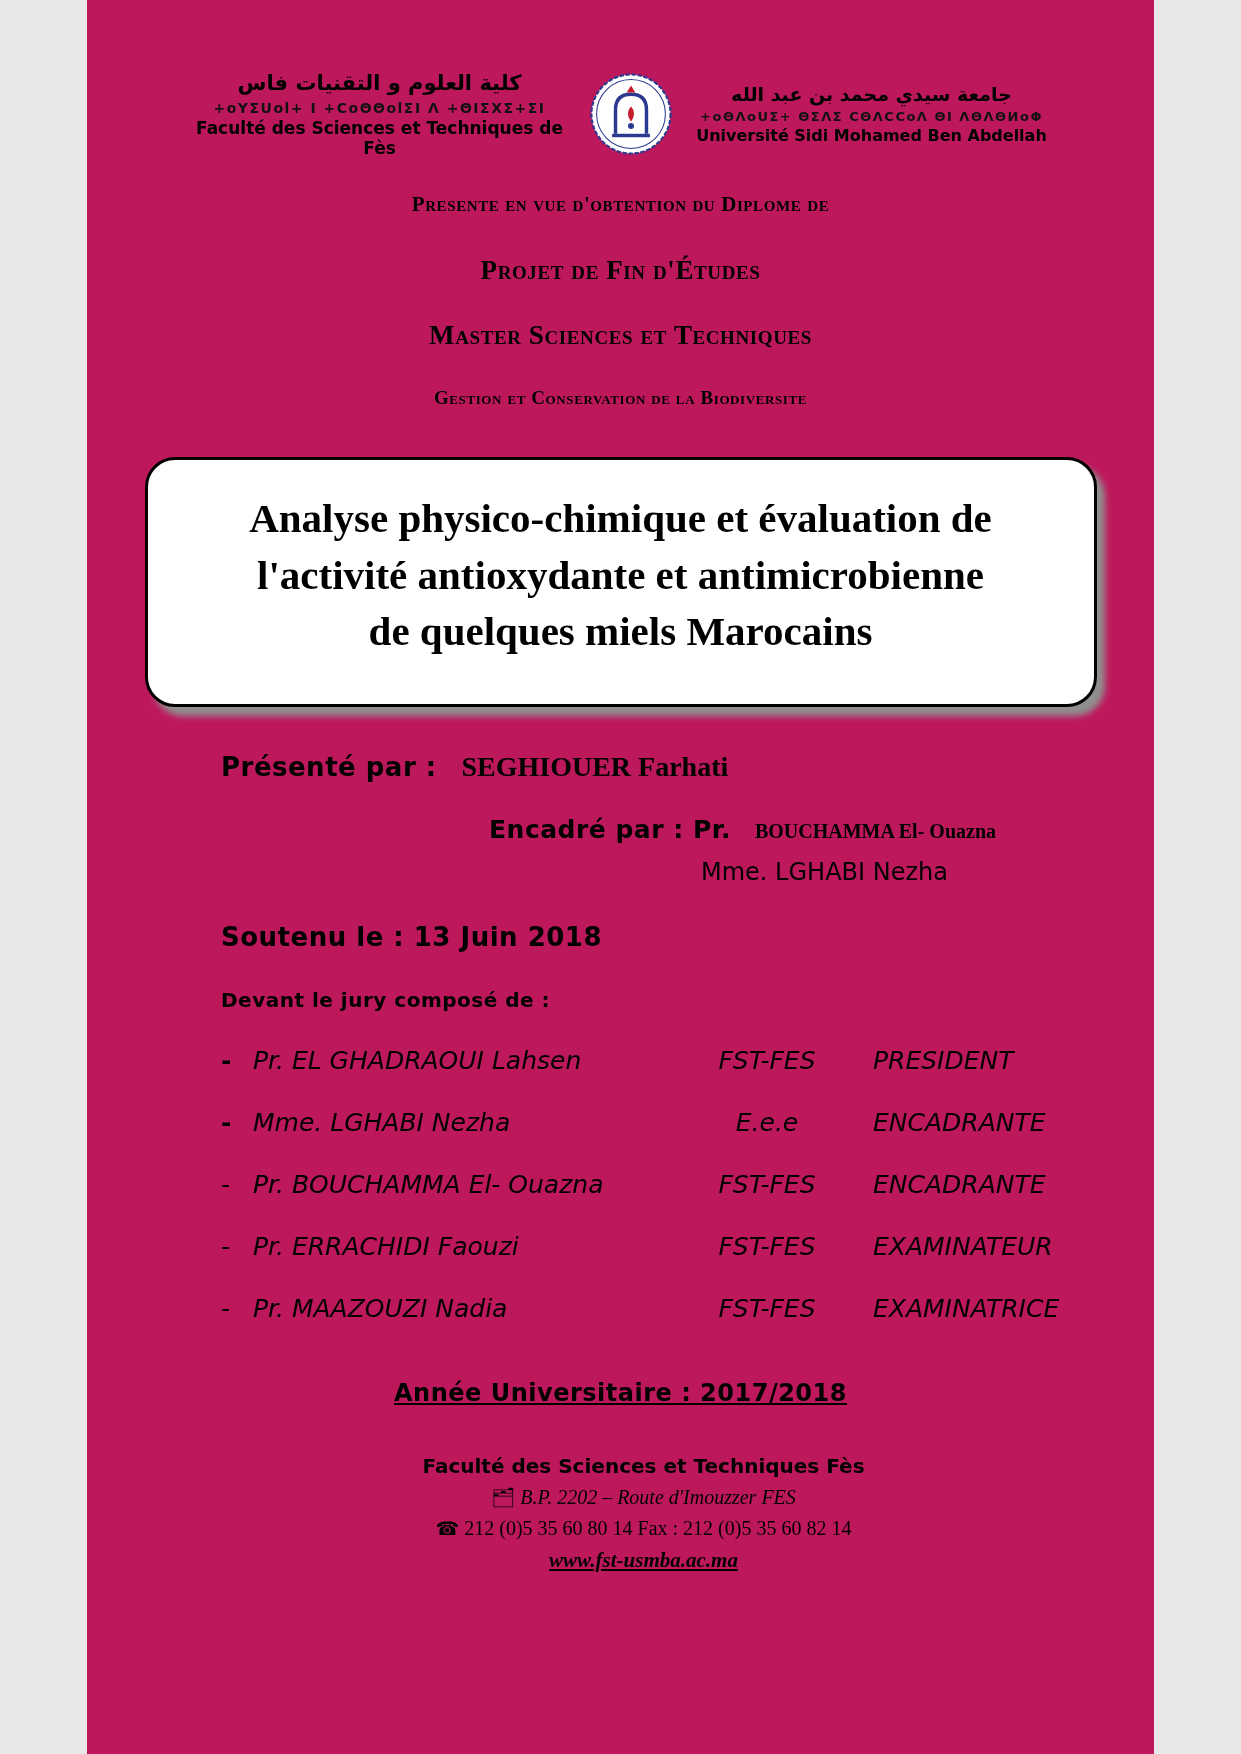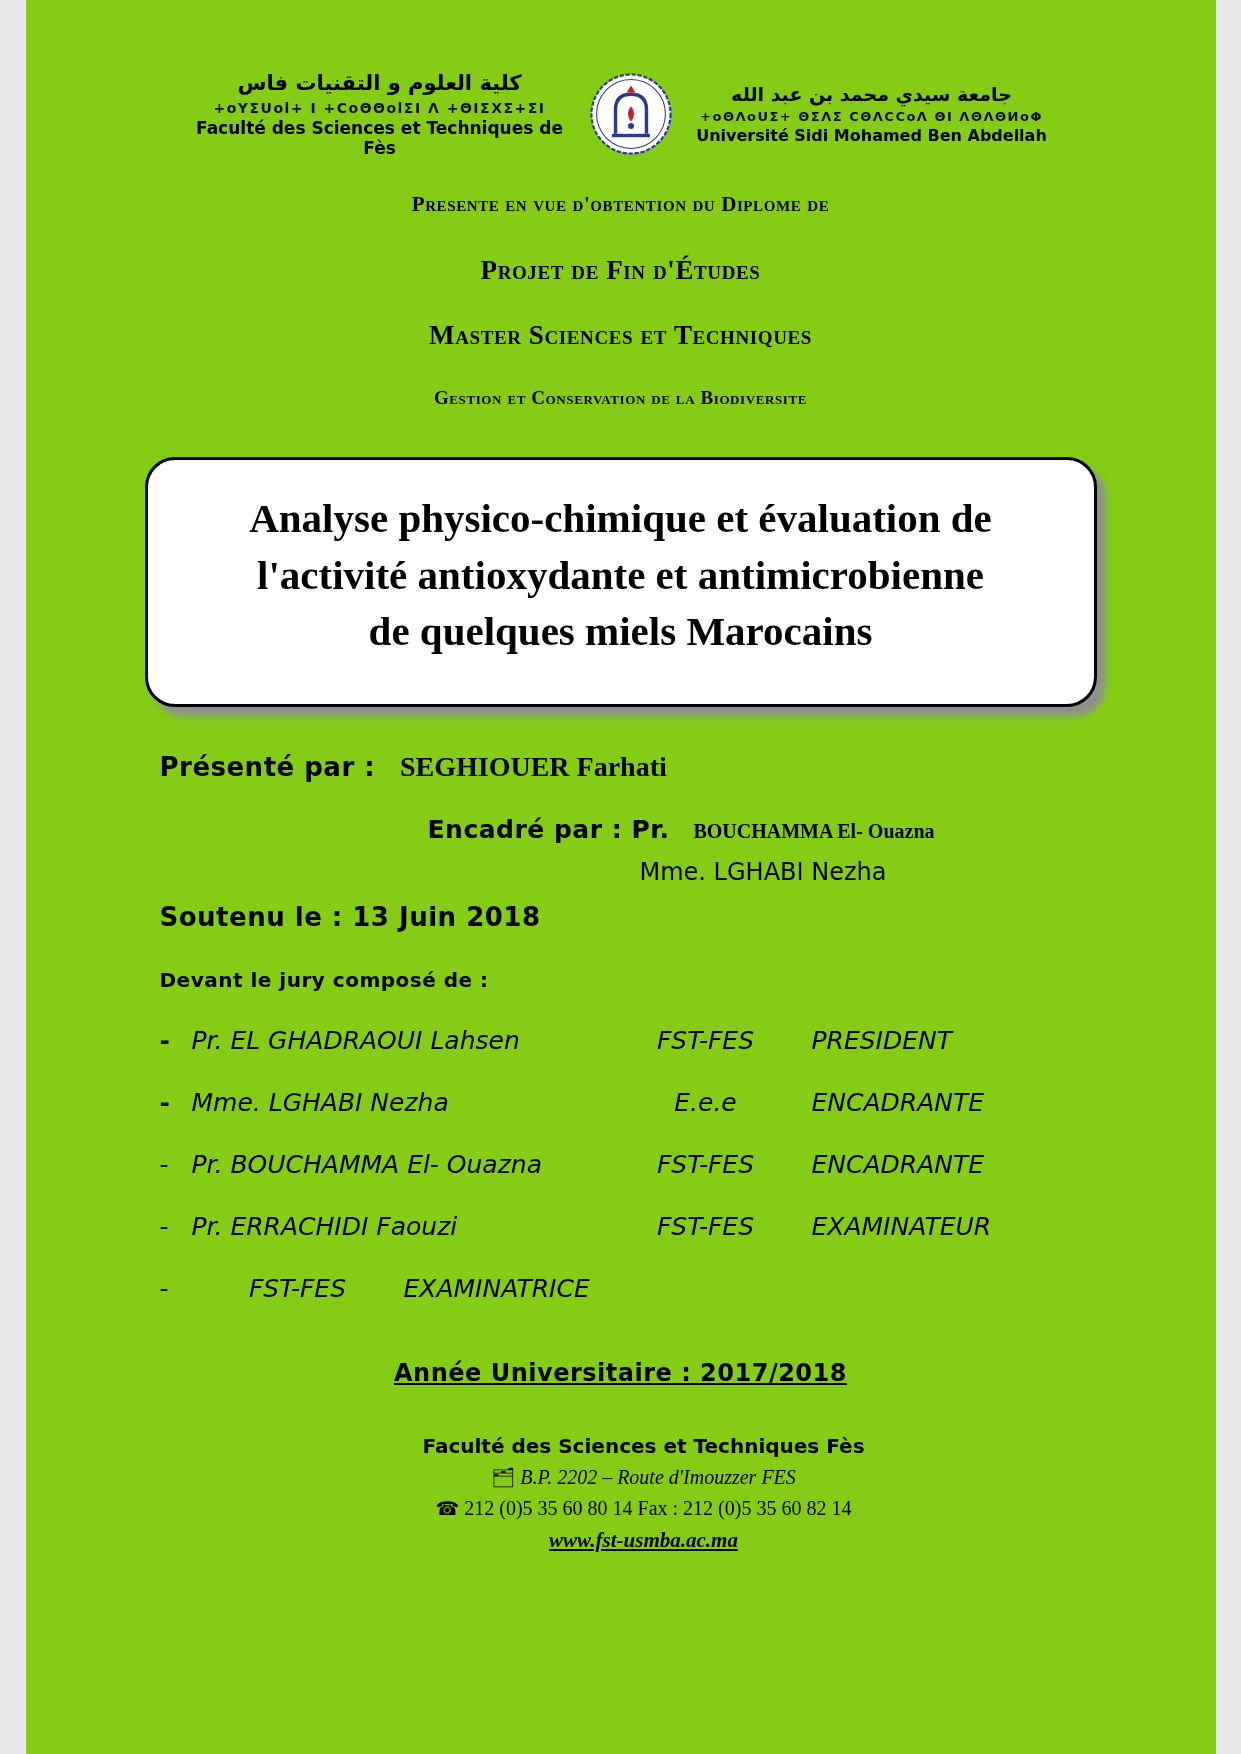--- a/index.html
+++ b/index.html
@@ -1,20 +1,20 @@
 <!DOCTYPE html>
 <html><head>
 <meta charset="utf-8">
 <style>
   * { margin:0; padding:0; box-sizing:border-box; }
   body { background:#e8e8e8; }
   .page {
-    width:1190px; height:1754px;
+    width:1067px; height:1754px;
     margin:0 auto;
-    background:#84cc16;
+    background:#be185d;
     position:relative;
     color:#000;
     font-family:"Liberation Sans", sans-serif;
     overflow:hidden;
   }
 
   
   .header {
     display:flex;
     justify-content:center;
@@ -75,21 +75,21 @@
   }
 
   
   .presentation { margin:44px 0 0 134px; font-family:"DejaVu Sans", sans-serif; }
   .row-presented { font-size:26px; }
   .label-comic { font-weight:bold; letter-spacing:0.5px; }
   .name-serif { font-family:"Liberation Serif", serif; font-weight:bold; font-size:28px; }
   .row-supervised { margin-top:32px; margin-left:268px; font-size:25px; }
   .supervised-name { font-family:"Liberation Serif", serif; font-weight:bold; font-size:20px; }
   .row-supervised2 { margin-top:14px; margin-left:480px; font-size:24px; }
-  .row-defense { margin-top:16px; font-weight:bold; font-size:26px; letter-spacing:0.5px; }
+  .row-defense { margin-top:36px; font-weight:bold; font-size:26px; letter-spacing:0.5px; }
   .row-jurylabel { margin-top:36px; font-weight:bold; font-size:20px; letter-spacing:0.5px; }
 
   
   .jury { margin:34px 0 0 134px; font-family:"DejaVu Sans", sans-serif; }
   .jury-row {
     display:flex;
     align-items:baseline;
     font-style:italic;
     font-size:25px;
     margin-bottom:33px;
@@ -212,20 +212,21 @@
 
     <div class="jury-row light-dash">
       <span class="jury-dash">-</span>
       <span class="jury-name">Pr. ERRACHIDI Faouzi</span>
       <span class="jury-aff">FST-FES</span>
       <span class="jury-role">EXAMINATEUR</span>
     </div>
 
     <div class="jury-row light-dash">
       <span class="jury-dash">-</span>
+      <span class="jury-name">Pr. MAAZOUZI Nadia</span>
       <span class="jury-aff">FST-FES</span>
       <span class="jury-role">EXAMINATRICE</span>
     </div>
 
   </div>
 
   <div class="year-line">
     <span>Année Universitaire : 2017/2018</span>
   </div>
 

